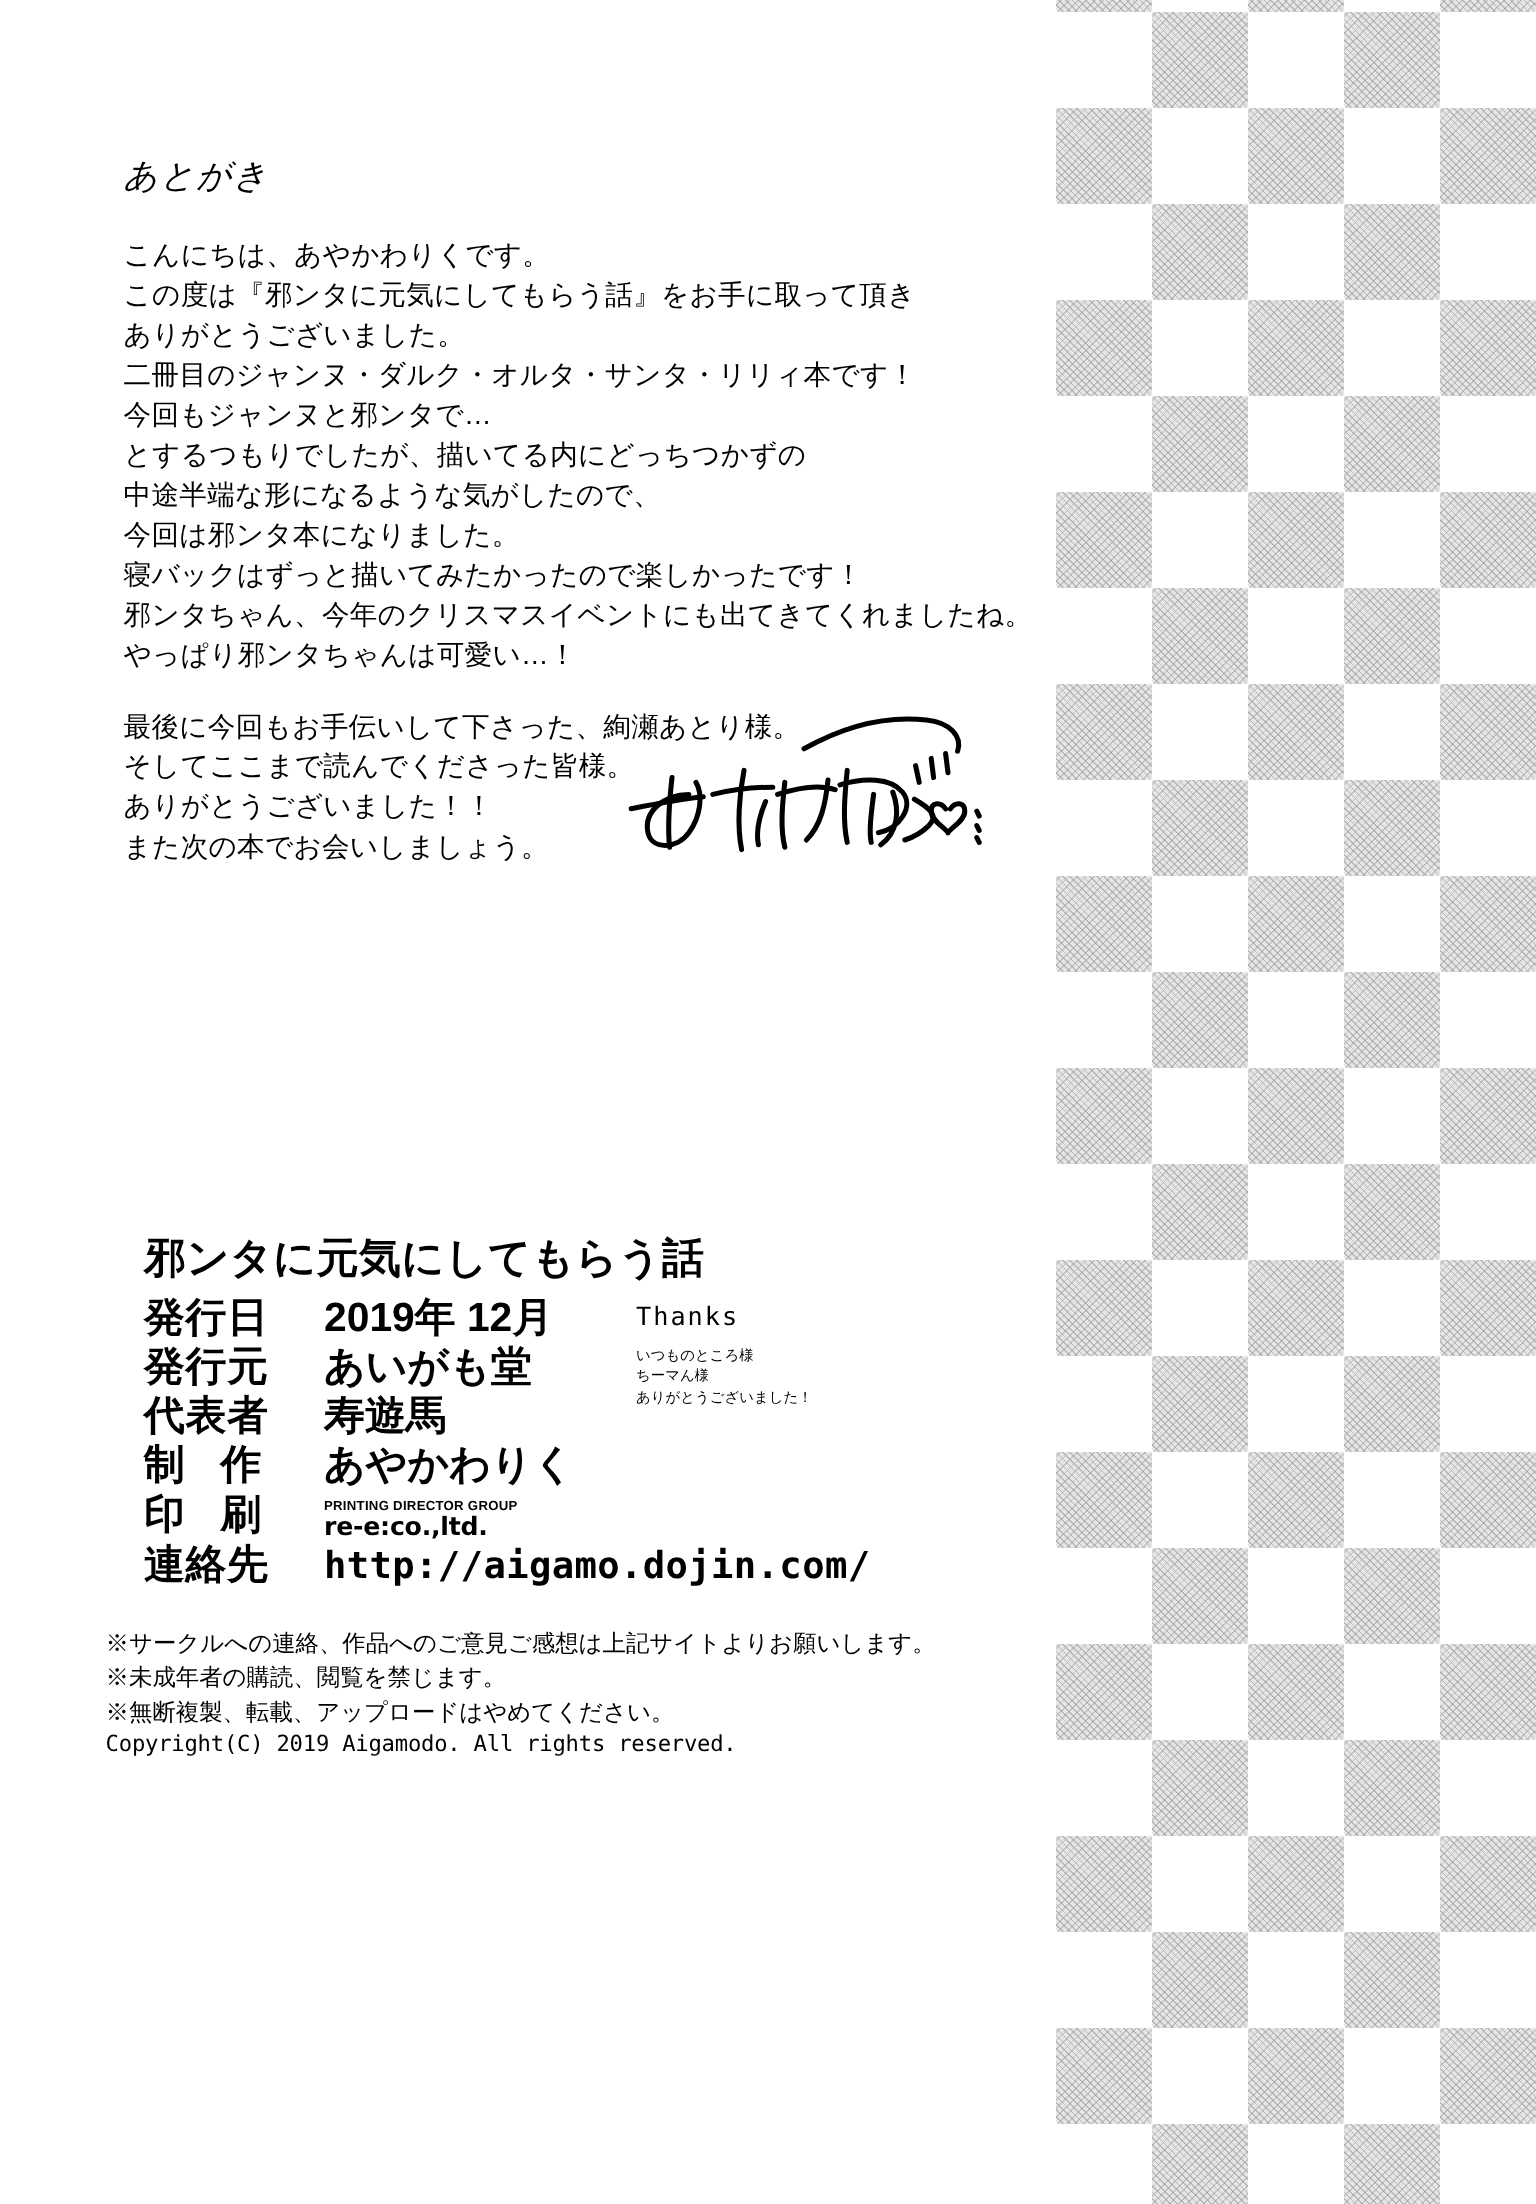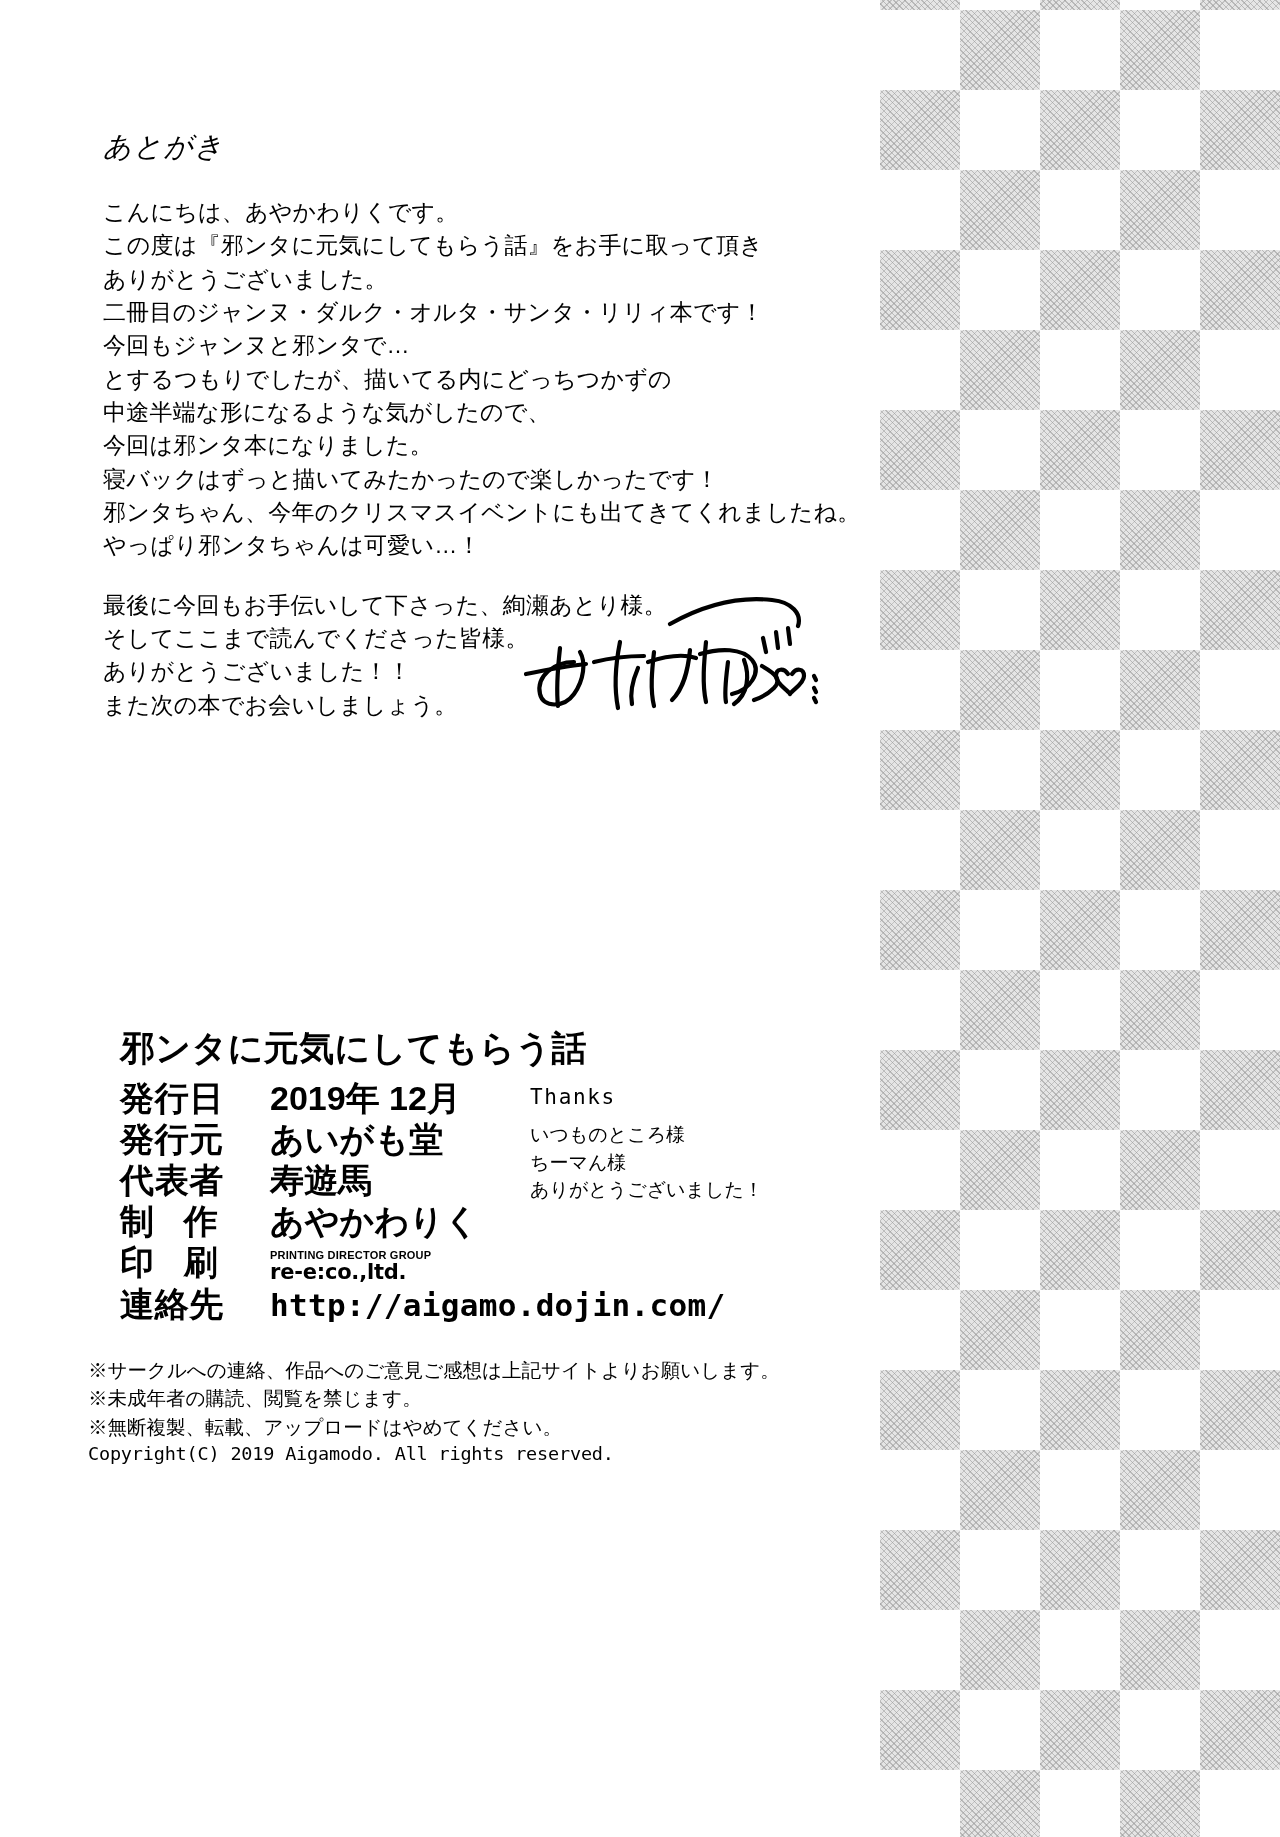--- a/index.html
+++ b/index.html
@@ -134,21 +134,21 @@
     top: 1085px;
     width: 340px;
     font-family: "DejaVu Sans Mono", monospace;
   }
   #thanks-title {
     font-size: 21px;
     letter-spacing: .08em;
     margin-bottom: 12px;
   }
   #thanks .tline {
-    font-size: 19px;
+    font-size: 12px;
     line-height: 1.45;
     white-space: pre;
   }
 
   
   #notices {
     position: absolute;
     left: 88px;
     top: 1356px;
     width: 880px;

